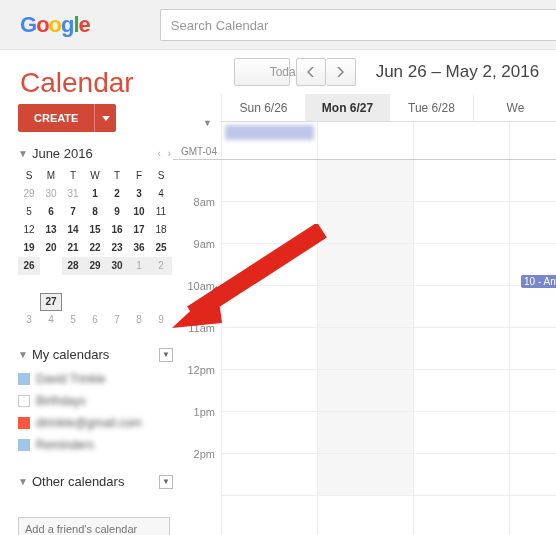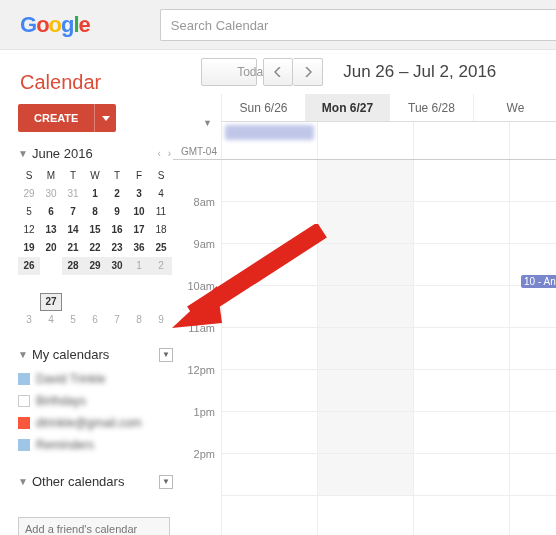--- a/index.html
+++ b/index.html
@@ -7,21 +7,21 @@
   .top-bar { display: flex; align-items: center; height: 50px; padding-left: 20px; border-bottom: 1px solid #e5e5e5; background: #f1f1f1; }
   .logo { font-size: 22px; font-weight: bold; letter-spacing: -1px; font-family: Arial, sans-serif; }
   .logo .g1 { color: #4285F4; }
   .logo .o1 { color: #EA4335; }
   .logo .o2 { color: #FBBC05; }
   .logo .g2 { color: #4285F4; }
   .logo .l  { color: #34A853; }
   .logo .e  { color: #EA4335; }
   .search { flex: 1; margin-left: 70px; height: 32px; background: #fff; border: 1px solid #ccc; border-right: none; border-radius: 2px 0 0 2px; padding: 0 10px; color: #999; line-height: 32px; }
   .toolbar { display: flex; align-items: center; height: 44px; padding-left: 20px; }
-  .app-title { font-size: 20px; color: #dd4b39; margin-right: 100px; margin-top: 21px; }
+  .app-title { font-size: 28px; color: #dd4b39; margin-right: 100px; margin-top: 21px; }
   .btn { border: 1px solid #ccc; background: linear-gradient(#fff,#f0f0f0); border-radius: 2px; height: 28px; display: inline-flex; align-items: center; justify-content: center; color: #555; cursor: pointer; }
   .btn-today { width: 56px; margin-right: 6px; font-size:12px; color:#999;padding-left:48px;}
   .btn-nav { width: 30px; }
   .btn-nav + .btn-nav { border-left: none; }
   .date-range { margin-left: 20px; font-size: 17px; color: #444; }
   .body { display: flex; }
   .sidebar { width: 176px; padding: 10px 0 0 18px; }
   .create-wrap { display: flex; margin-bottom: 14px; align-items: flex-end; }
   .create-btn { background: #d14836; color: #fff; border: none; height: 28px; padding: 0 16px; font-weight: bold; font-size: 11px; border-radius: 2px 0 0 2px; cursor: pointer; }
   .create-drop { background: #d14836; color: #fff; width: 22px; height: 28px; display:flex; align-items:center; justify-content:center; border-left: 1px solid rgba(255,255,255,.3); border-radius: 0 2px 2px 0; cursor:pointer; }
@@ -79,21 +79,21 @@
   <div class="btn btn-nav">
       <svg width="8" height="10">
         <path d="M6 0 L1 5 L6 10" fill="none" stroke="#888" stroke-width="1.5"></path>
       </svg>
     </div>
   <div class="btn btn-nav">
       <svg width="8" height="10">
         <path d="M2 0 L7 5 L2 10" fill="none" stroke="#888" stroke-width="1.5"></path>
       </svg>
     </div>
-  <span class="date-range">Jun 26 – Jul 2, 2016</span>
+  <span class="date-range">Jun 26 – May 2, 2016</span>
 </div>
 
 <div class="body">
   <div class="sidebar">
     <div class="create-wrap">
       <button class="create-btn">CREATE</button>
       <div class="create-drop">
           <svg width="8" height="5">
             <path d="M0 0 L8 0 L4 5 Z" fill="#fff"></path>
           </svg>

